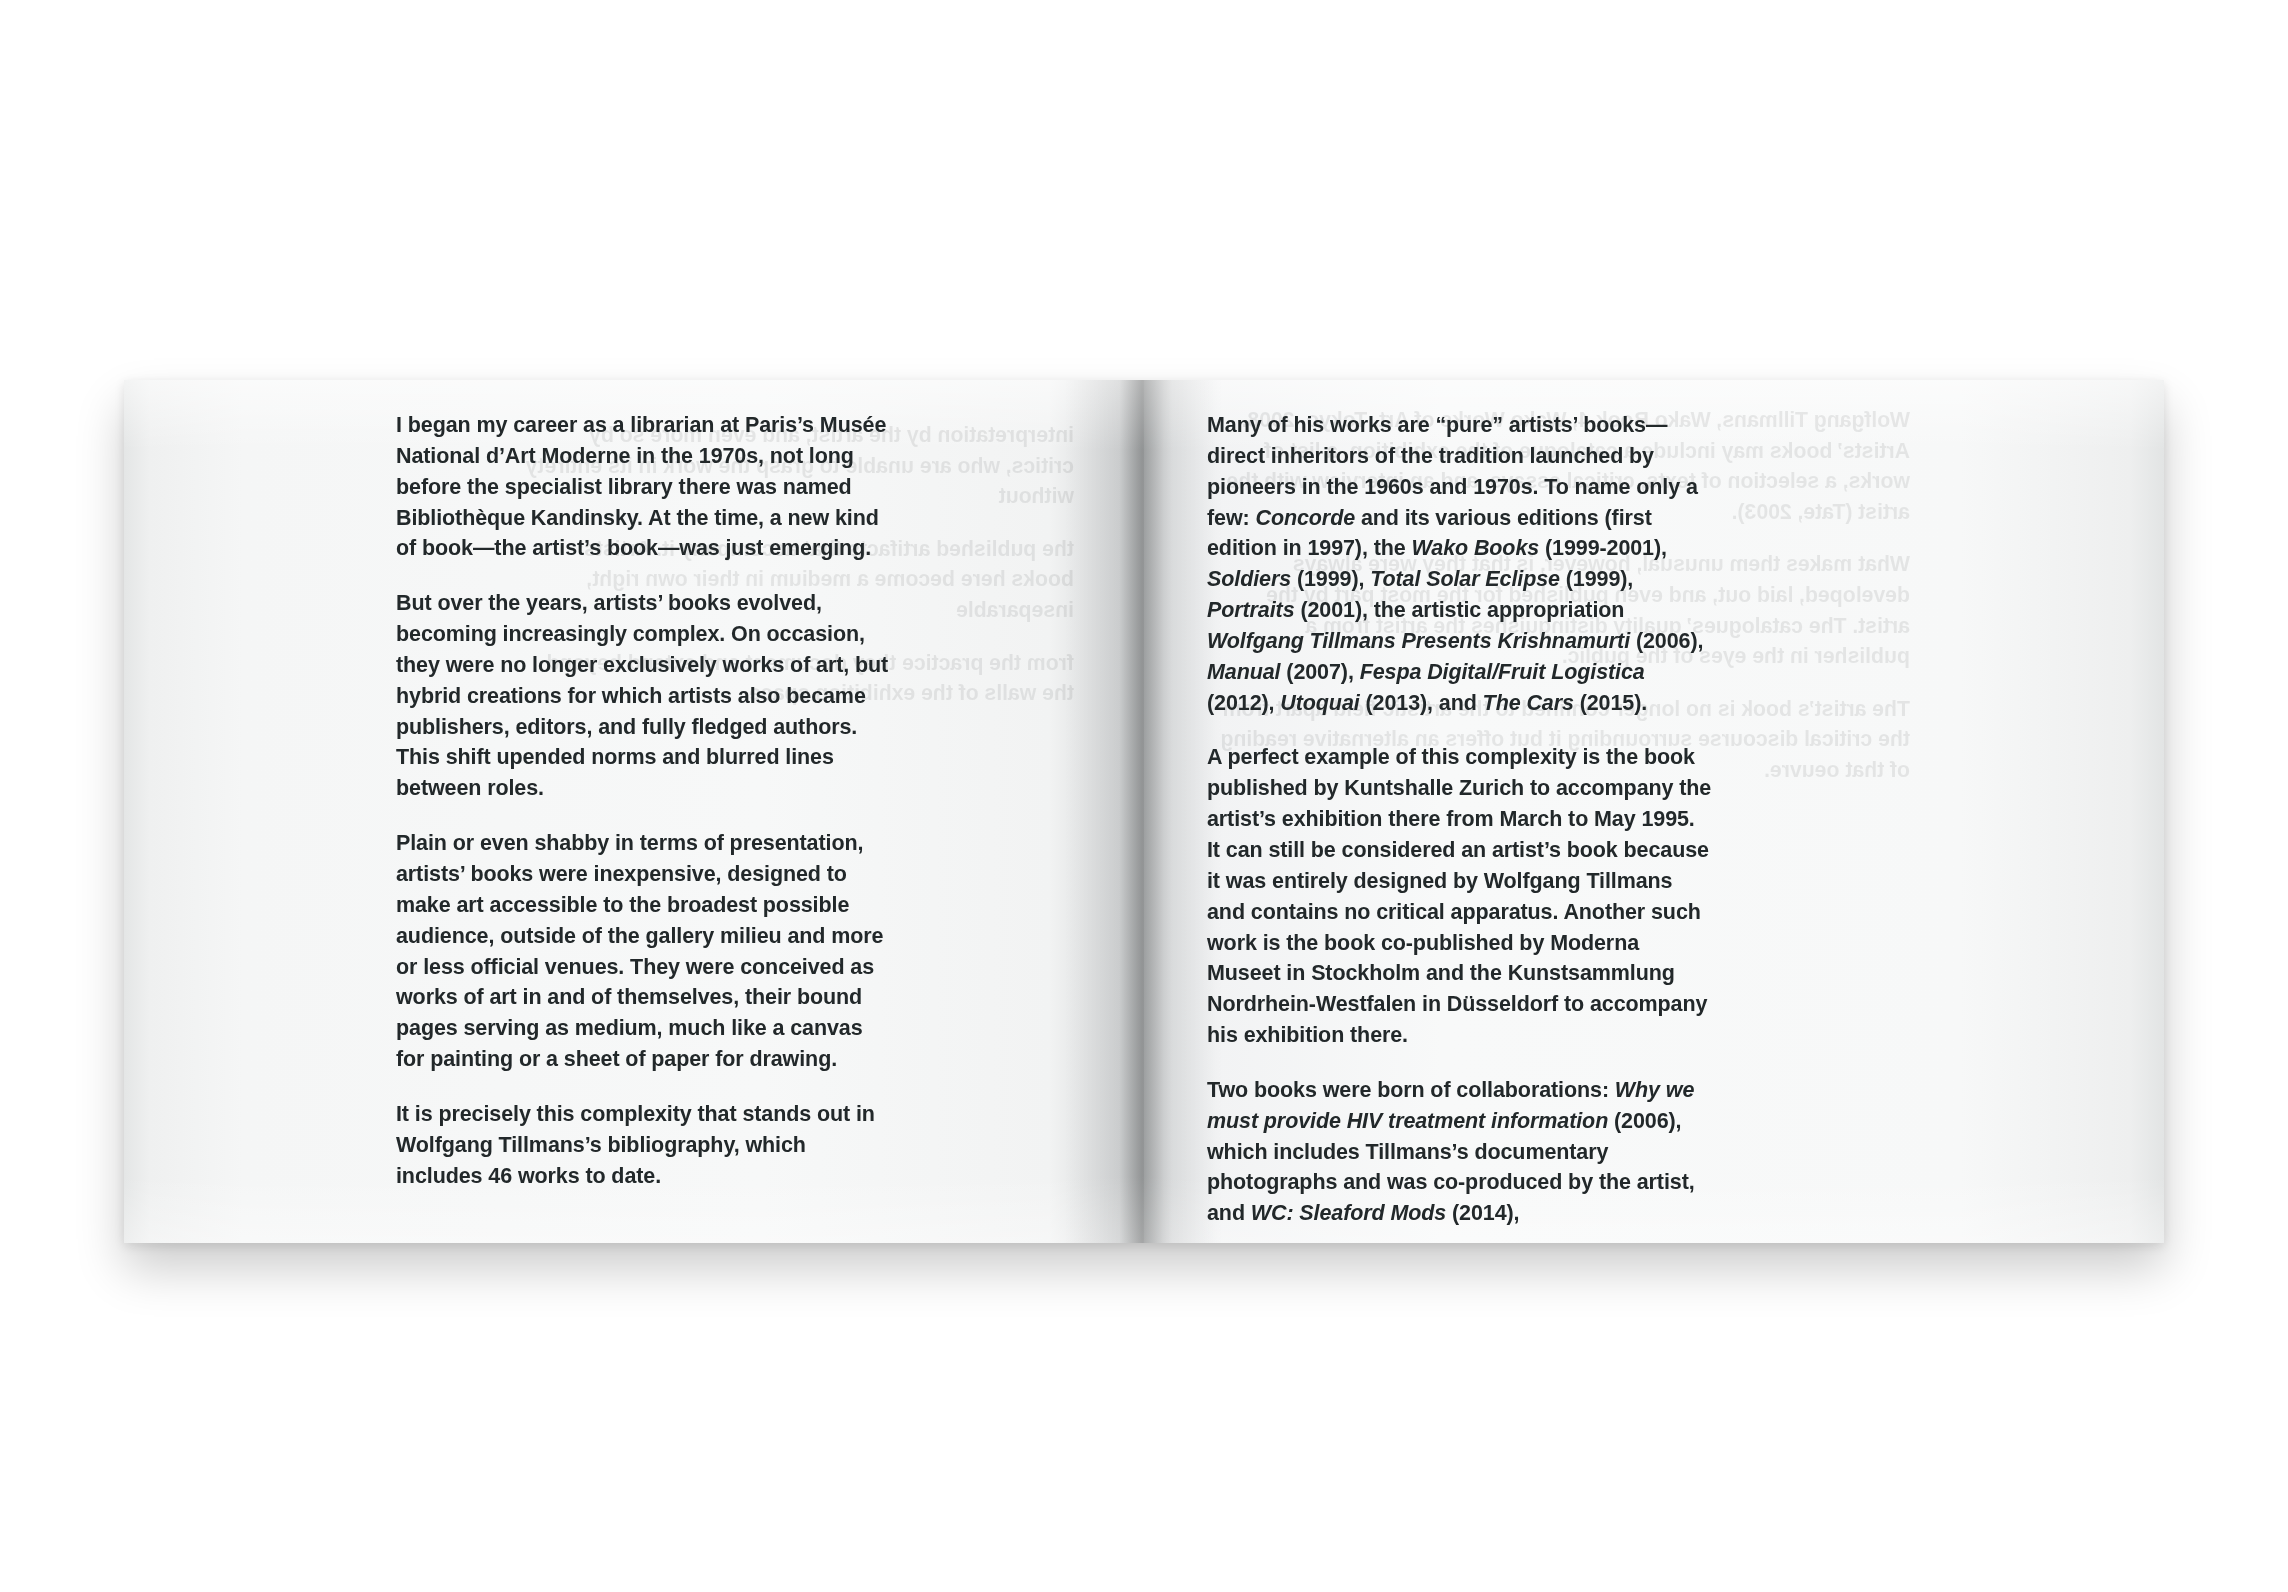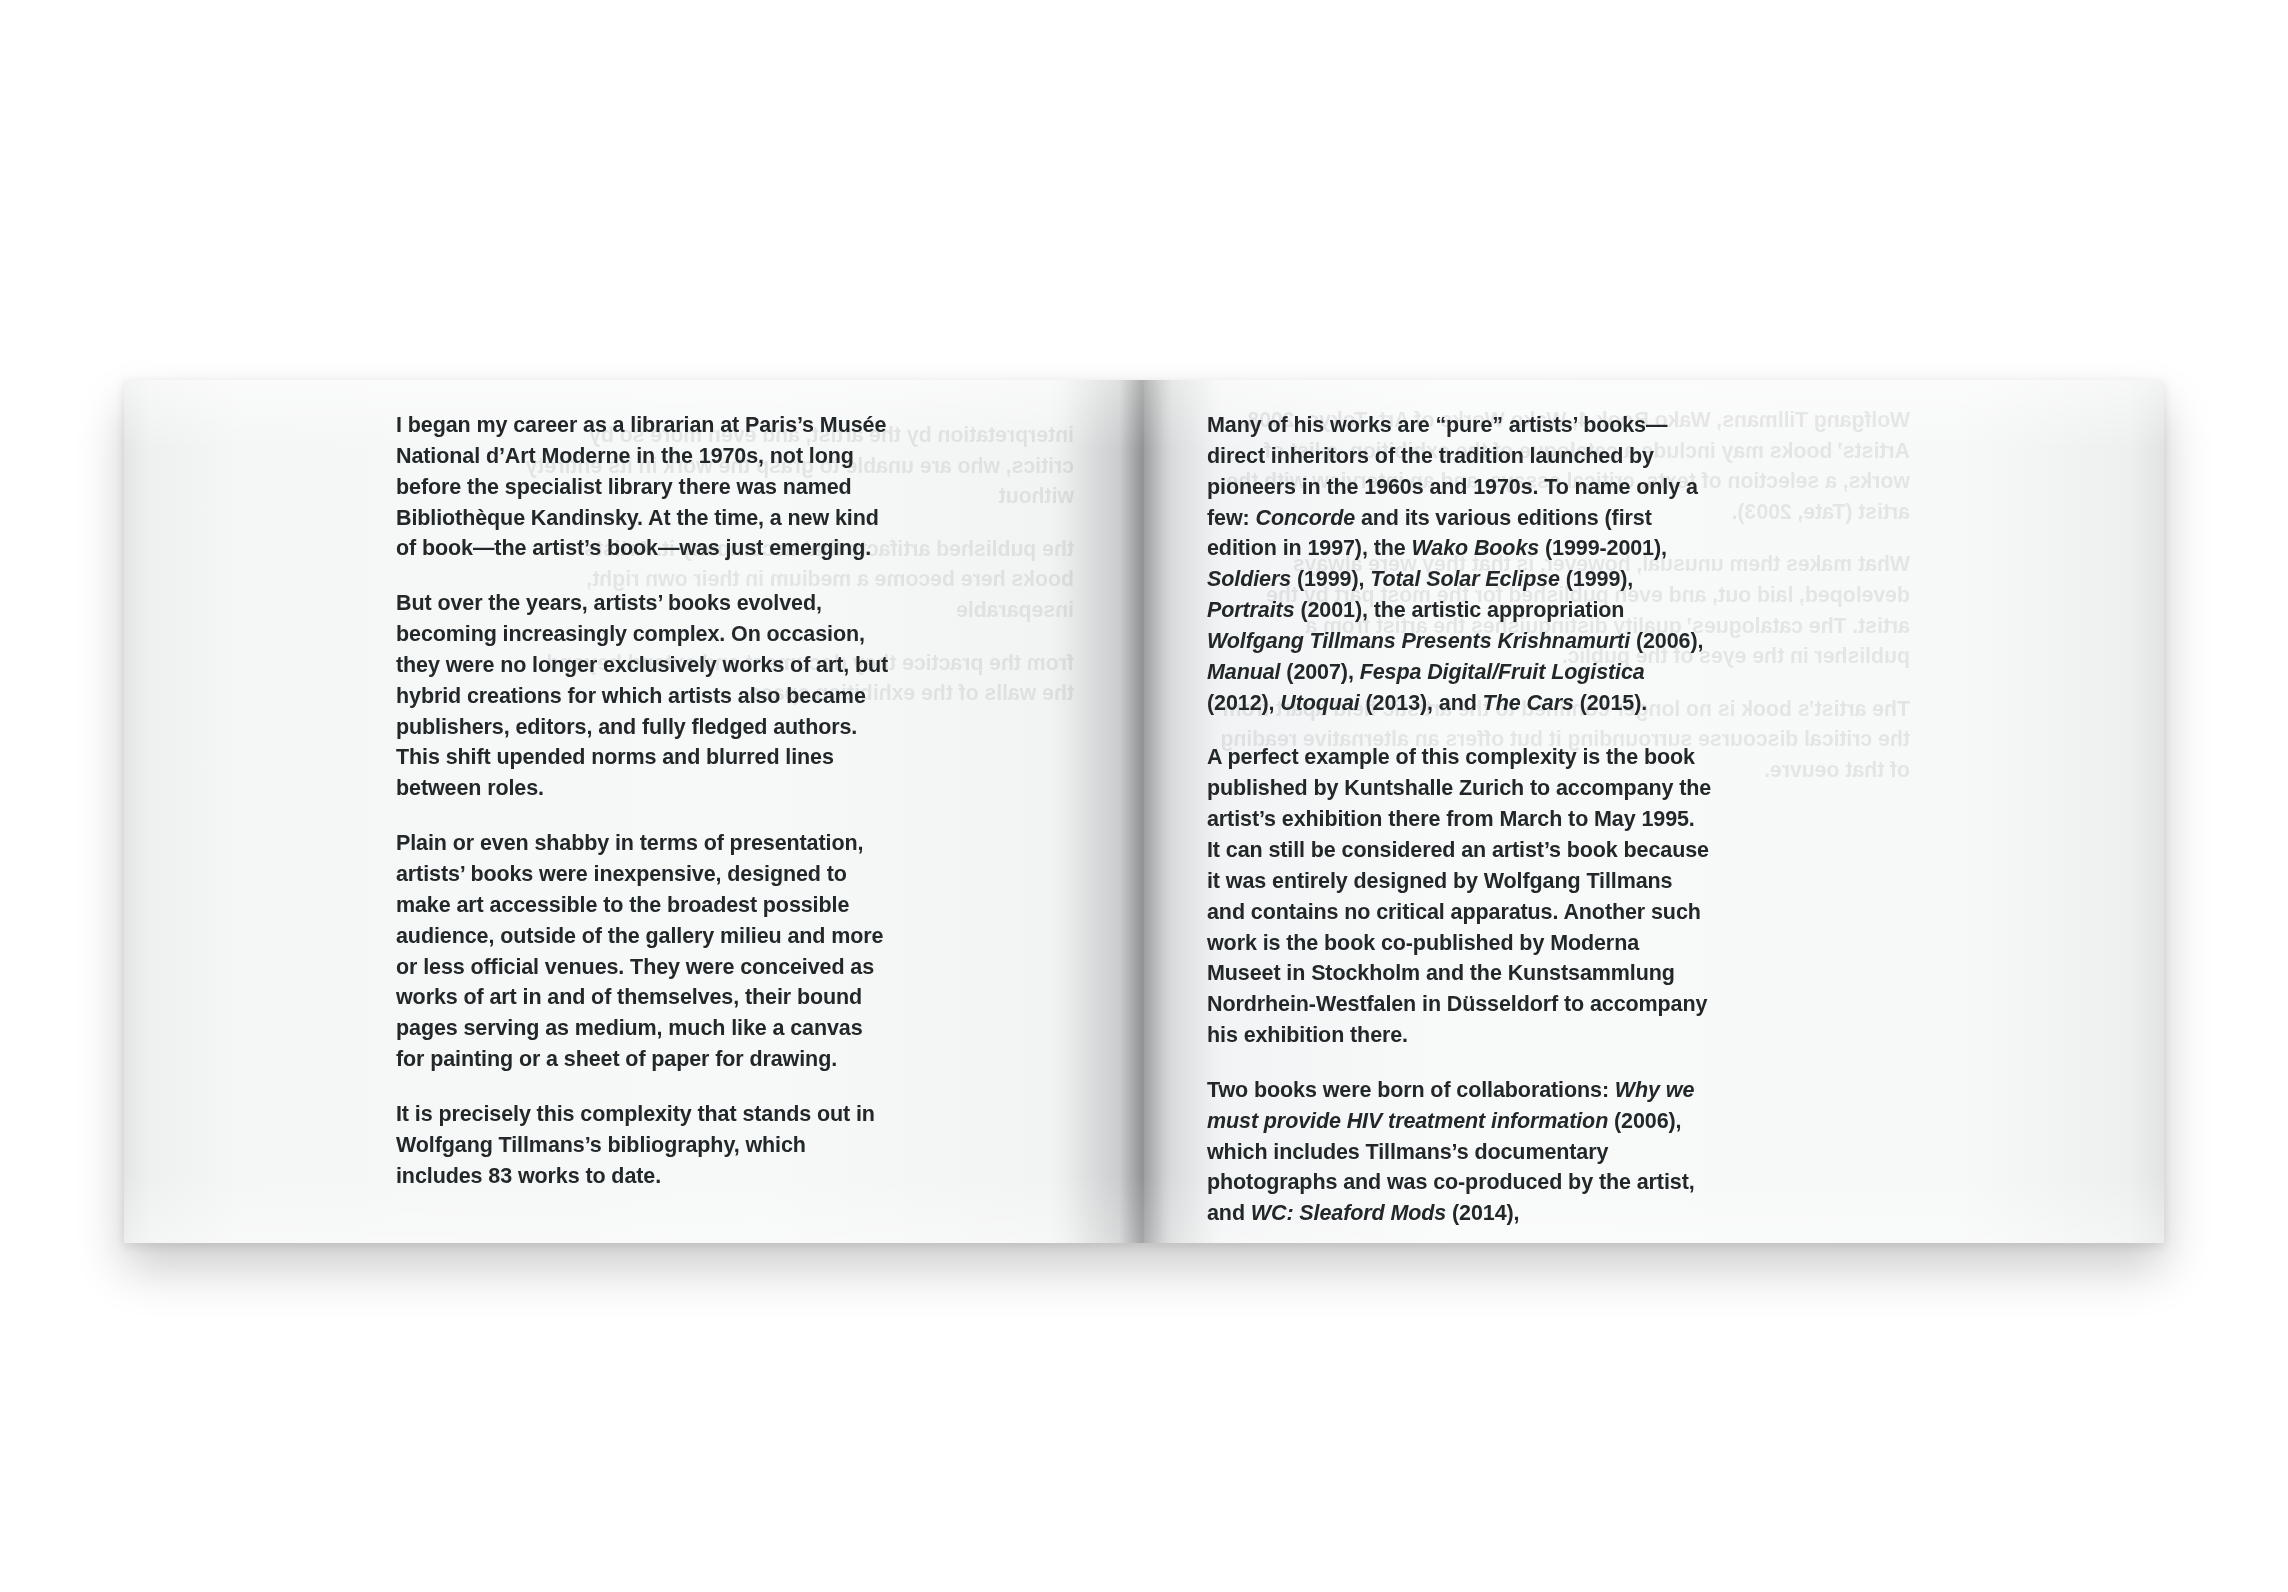--- a/index.html
+++ b/index.html
@@ -173,21 +173,21 @@
           <p>interpretation by the artist, and even more so by critics, who are unable to grasp the work in its entirety without</p>
           <p>the published artifacts that accompany it. Artists’ books here become a medium in their own right, inseparable</p>
           <p>from the practice they document and extend beyond the walls of the exhibition space.</p>
         </div>
       </div>
 
       <div class="col-text col-left">
         <p>I began my career as a librarian at Paris’s Musée National d’Art Moderne in the 1970s, not long before the specialist library there was named Bibliothèque Kandinsky. At the time, a new kind of book—the artist’s book—was just emerging.</p>
         <p>But over the years, artists’ books evolved, becoming increasingly complex. On occasion, they were no longer exclusively works of art, but hybrid creations for which artists also became publishers, editors, and fully fledged authors. This shift upended norms and blurred lines between roles.</p>
         <p>Plain or even shabby in terms of presentation, artists’ books were inexpensive, designed to make art accessible to the broadest possible audience, outside of the gallery milieu and more or less official venues. They were conceived as works of art in and of themselves, their bound pages serving as medium, much like a canvas for painting or a sheet of paper for drawing.</p>
-        <p>It is precisely this complexity that stands out in Wolfgang Tillmans’s bibliography, which includes 83 works to date.</p>
+        <p>It is precisely this complexity that stands out in Wolfgang Tillmans’s bibliography, which includes 46 works to date.</p>
       </div>
 
     </div>
 
     <div class="page page-right">
 
       <div class="showthrough showthrough-right">
         <div class="col">
           <p>Wolfgang Tillmans, Wako Book 4, Wako Works of Art, Tokyo, 2008. Artists’ books may include a catalogue of the exhibition, a list of works, a selection of texts, critical essays, and an interview with the artist (Tate, 2003).</p>
           <p>What makes them unusual, however, is that they were always developed, laid out, and even published for the most part by the artist. The catalogues’ quality distinguishes the artist from a publisher in the eyes of the public.</p>

